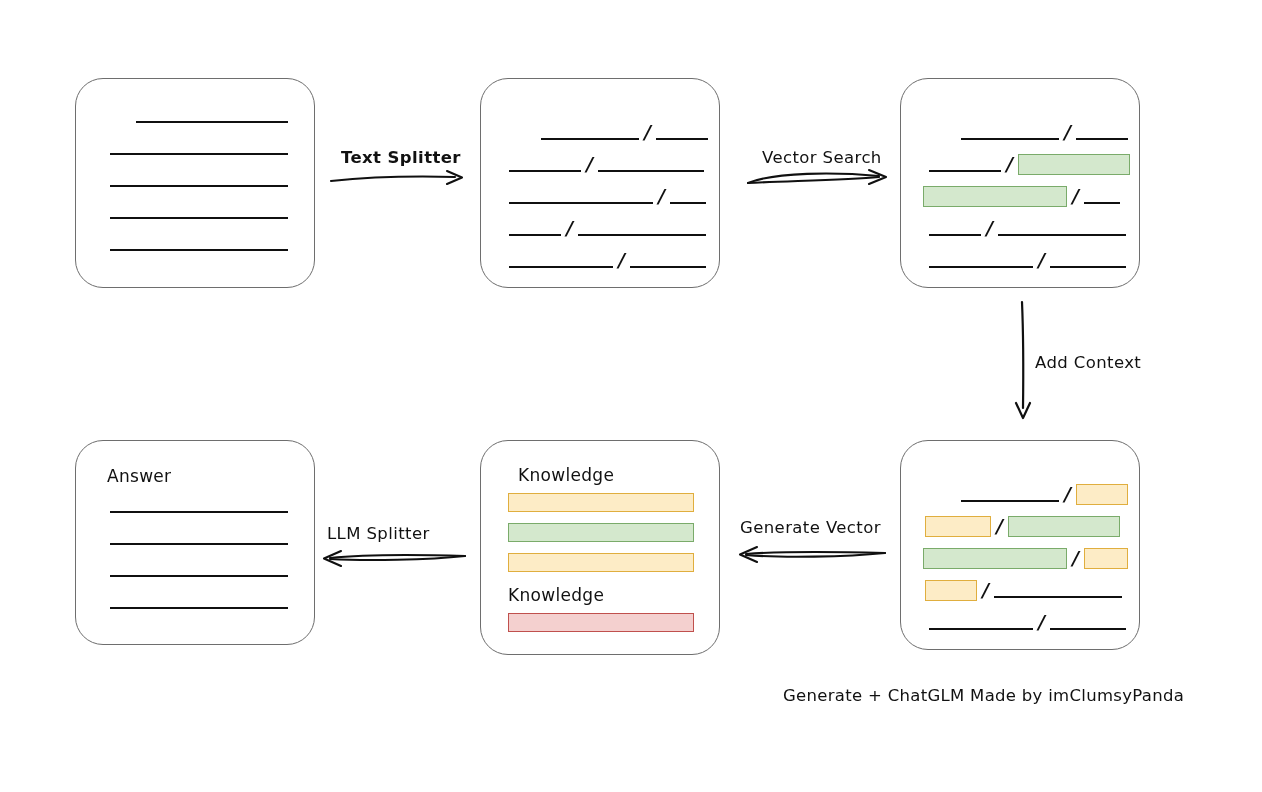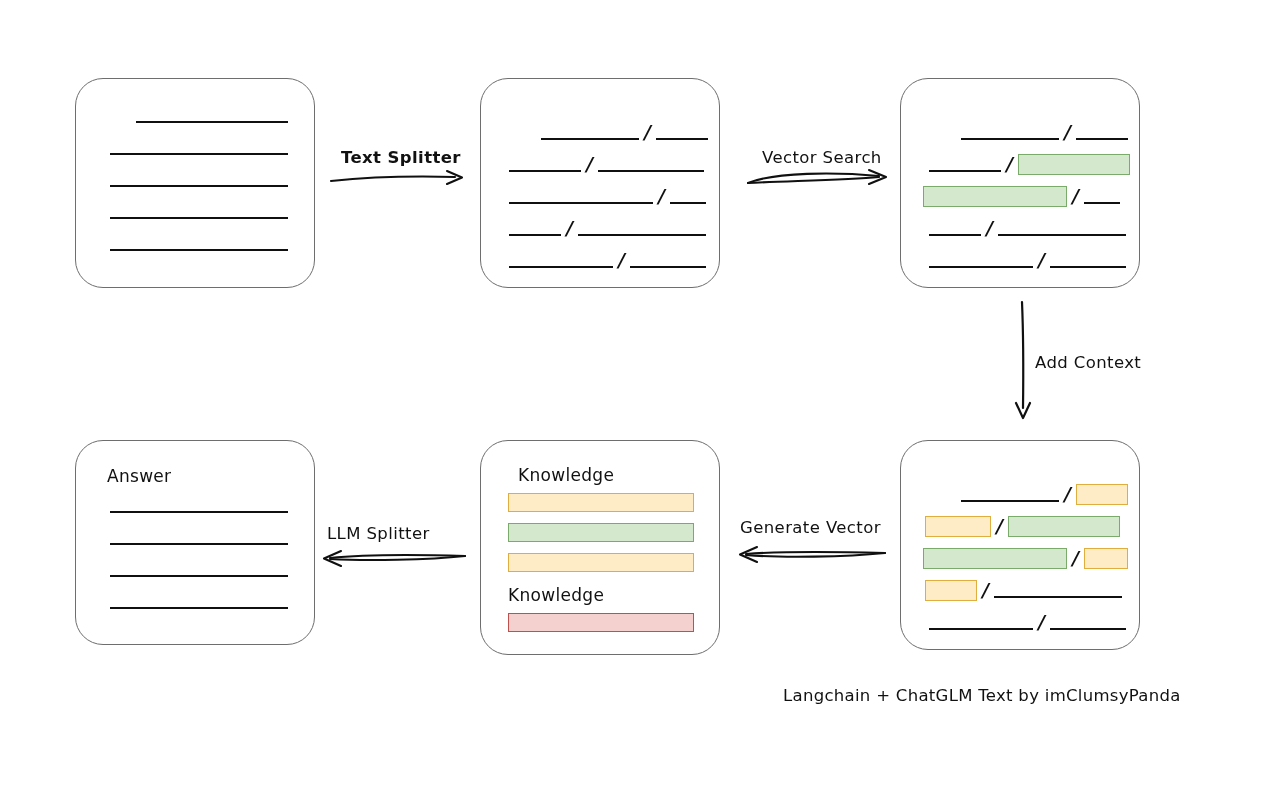--- a/index.html
+++ b/index.html
@@ -240,15 +240,15 @@
   <div class="card" id="card-answer" style="left:75px;top:440px;width:240px;height:205px;">
     <div class="card-title" style="left:31px;top:25px;">Answer</div>
     <div class="card-inner" id="answer-lines">
         <div class="rule" style="left: 34px; top: 70px; width: 178px;"></div>
         <div class="rule" style="left: 34px; top: 102px; width: 178px;"></div>
         <div class="rule" style="left: 34px; top: 134px; width: 178px;"></div>
         <div class="rule" style="left: 34px; top: 166px; width: 178px;"></div>
       </div>
   </div>
 
-  <div class="footer" style="left:783px;top:686px;">Langchain + ChatGLM Text by imClumsyPanda</div>
+  <div class="footer" style="left:783px;top:686px;">Generate + ChatGLM Made by imClumsyPanda</div>
 
 </div>
 
 </body></html>

